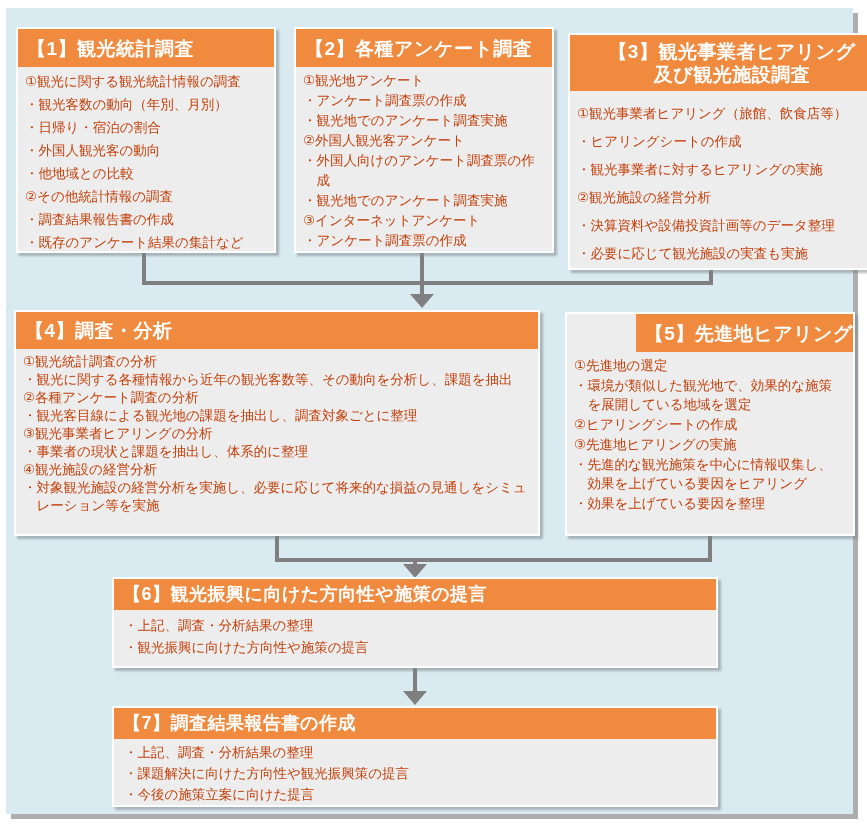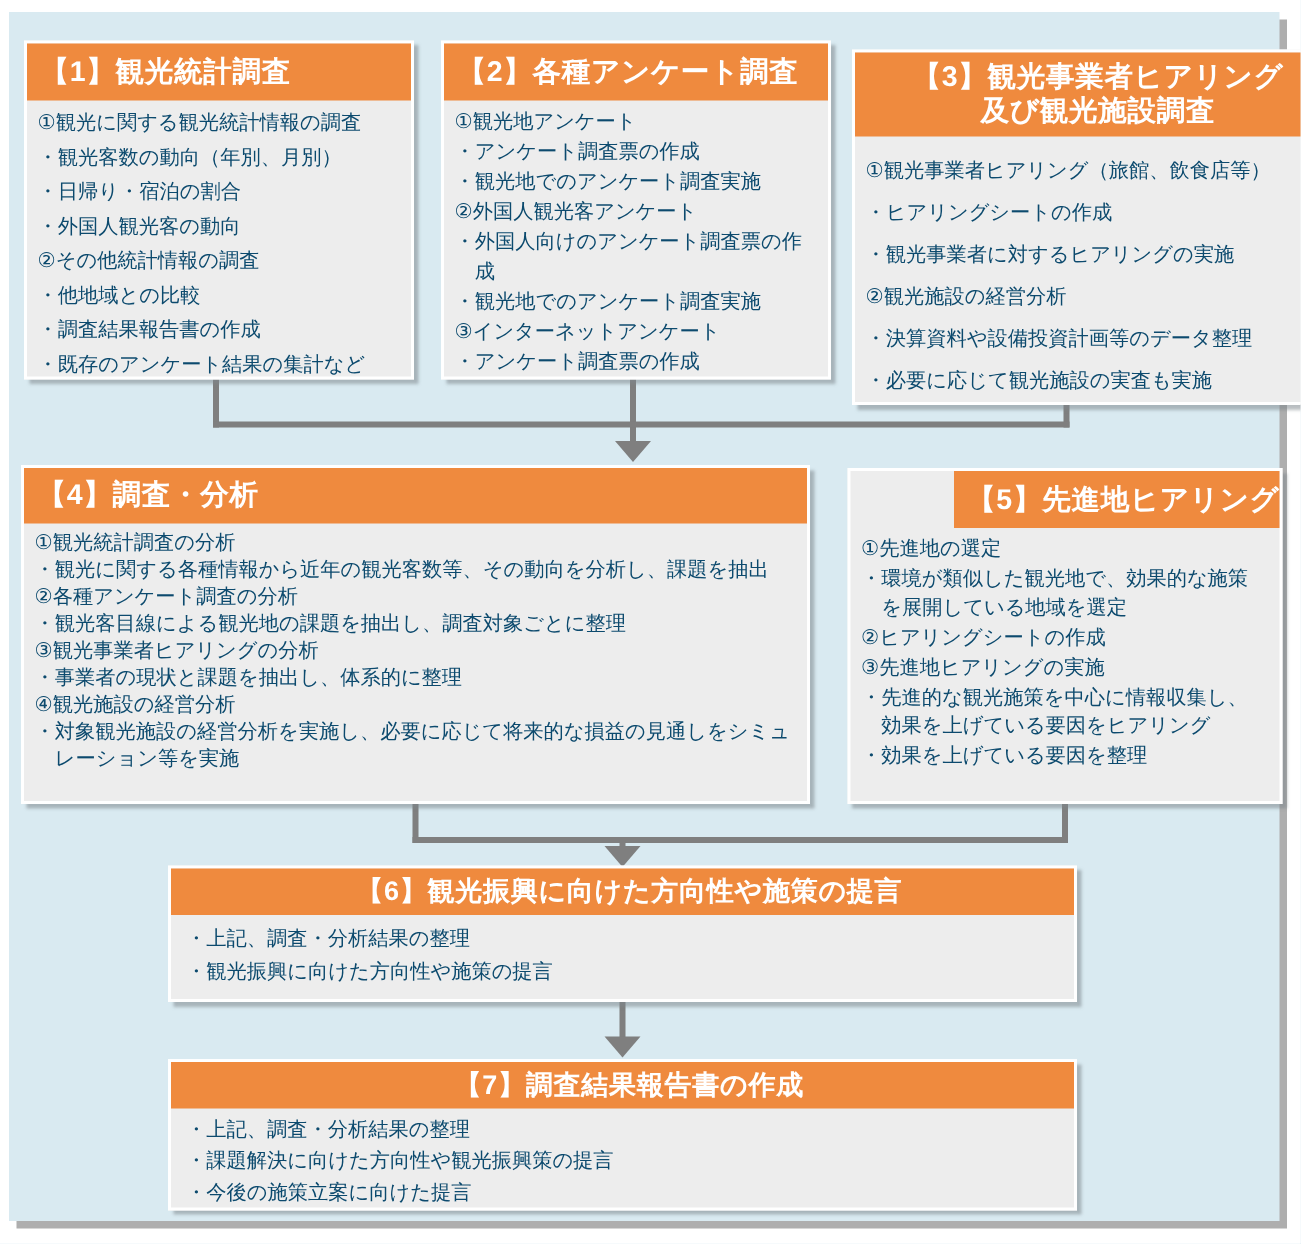--- a/index.html
+++ b/index.html
@@ -38,21 +38,21 @@
   }
   .box-header .title-line{
     font-size:19px;
     line-height:23px;
     padding-left:9px;
     letter-spacing:0.5px;
     white-space:nowrap;
   }
   .box-content{
     flex:1 1 auto;
-    color:#0c4a6e;
+    color:#c2410c;
     font-size:13.5px;
     padding:4px 4px 0 7px;
     overflow:hidden;
   }
   .box-item{
     padding-left:1em;
     text-indent:-1em;
   }
   
   .b1{left:16px;top:27px;width:260px;height:226px;}
@@ -60,21 +60,21 @@
   .b3{left:568px;top:33px;width:328px;height:237px;}
   .b4{left:14px;top:310px;width:526px;height:226px;}
   .b5{left:565px;top:312px;width:290px;height:224px;align-items:flex-end;}
   .b6{left:112px;top:577px;width:606px;height:91px;}
   .b7{left:112px;top:706px;width:606px;height:101px;}
   
   .b1 .box-header,.b2 .box-header,.b5 .box-header{height:38px;}
   .b4 .box-header{height:37px;justify-content:center;}
   .b3 .box-header{height:56px;align-items:center;}
   .b3 .box-header .title-line{padding-left:0;}
-  .b6 .box-header,.b7 .box-header{height:31px;text-align:center;}
+  .b6 .box-header,.b7 .box-header{height:31px;}
   .b6 .box-header .title-line,.b7 .box-header .title-line{font-size:18px;}
   
   .b1 .box-item{line-height:21px;margin-bottom:2px;}
   .b2 .box-item{line-height:20px;margin-bottom:0;}
   .b3 .box-content{padding-top:12px;}
   .b3 .box-item{line-height:21px;margin-bottom:7px;}
   .b4 .box-item{line-height:18px;margin-bottom:0;}
   .b5 .box-item{line-height:19px;margin-bottom:1px;}
   .b5 .box-content{padding-right:14px;}
   .b6 .box-content{padding-top:6px;padding-left:10px;}
@@ -126,22 +126,22 @@
 
   <div class="pbox b1">
     <div class="box-header">
         <div class="title-line">【1】観光統計調査</div>
       </div>
     <div class="box-content">
         <div class="box-item">①観光に関する観光統計情報の調査</div>
         <div class="box-item">・観光客数の動向（年別、月別）</div>
         <div class="box-item">・日帰り・宿泊の割合</div>
         <div class="box-item">・外国人観光客の動向</div>
+        <div class="box-item">・他地域との比較</div>
         <div class="box-item">②その他統計情報の調査</div>
-        <div class="box-item">・他地域との比較</div>
         <div class="box-item">・調査結果報告書の作成</div>
         <div class="box-item">・既存のアンケート結果の集計など</div>
       </div>
   </div>
 
   <div class="pbox b2">
     <div class="box-header">
         <div class="title-line">【2】各種アンケート調査</div>
       </div>
     <div class="box-content">

